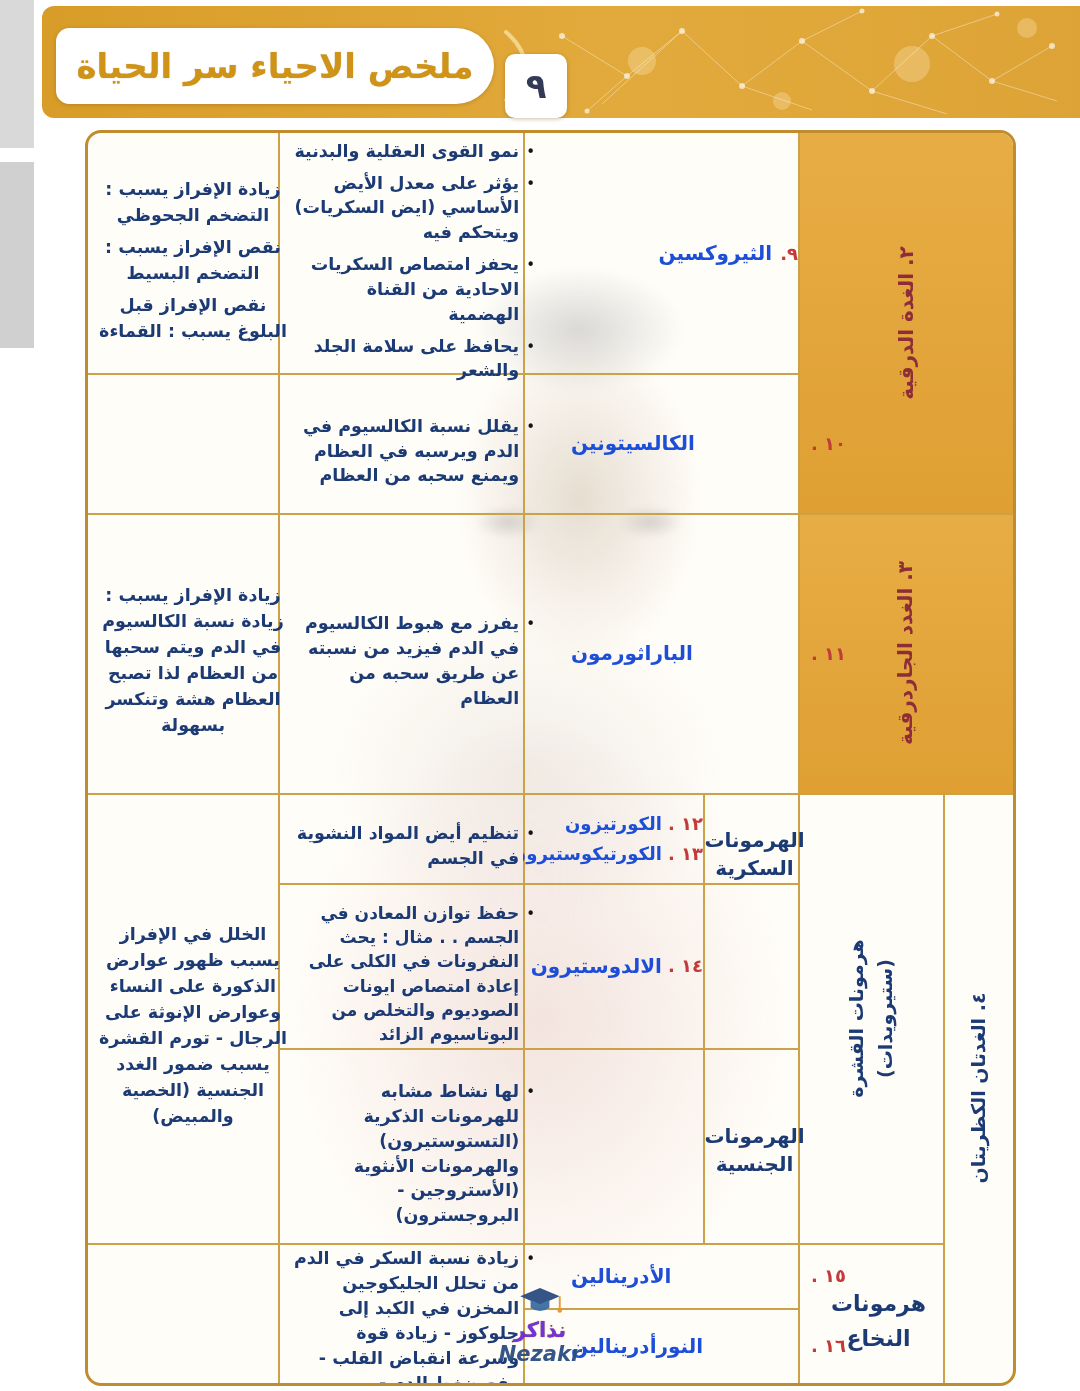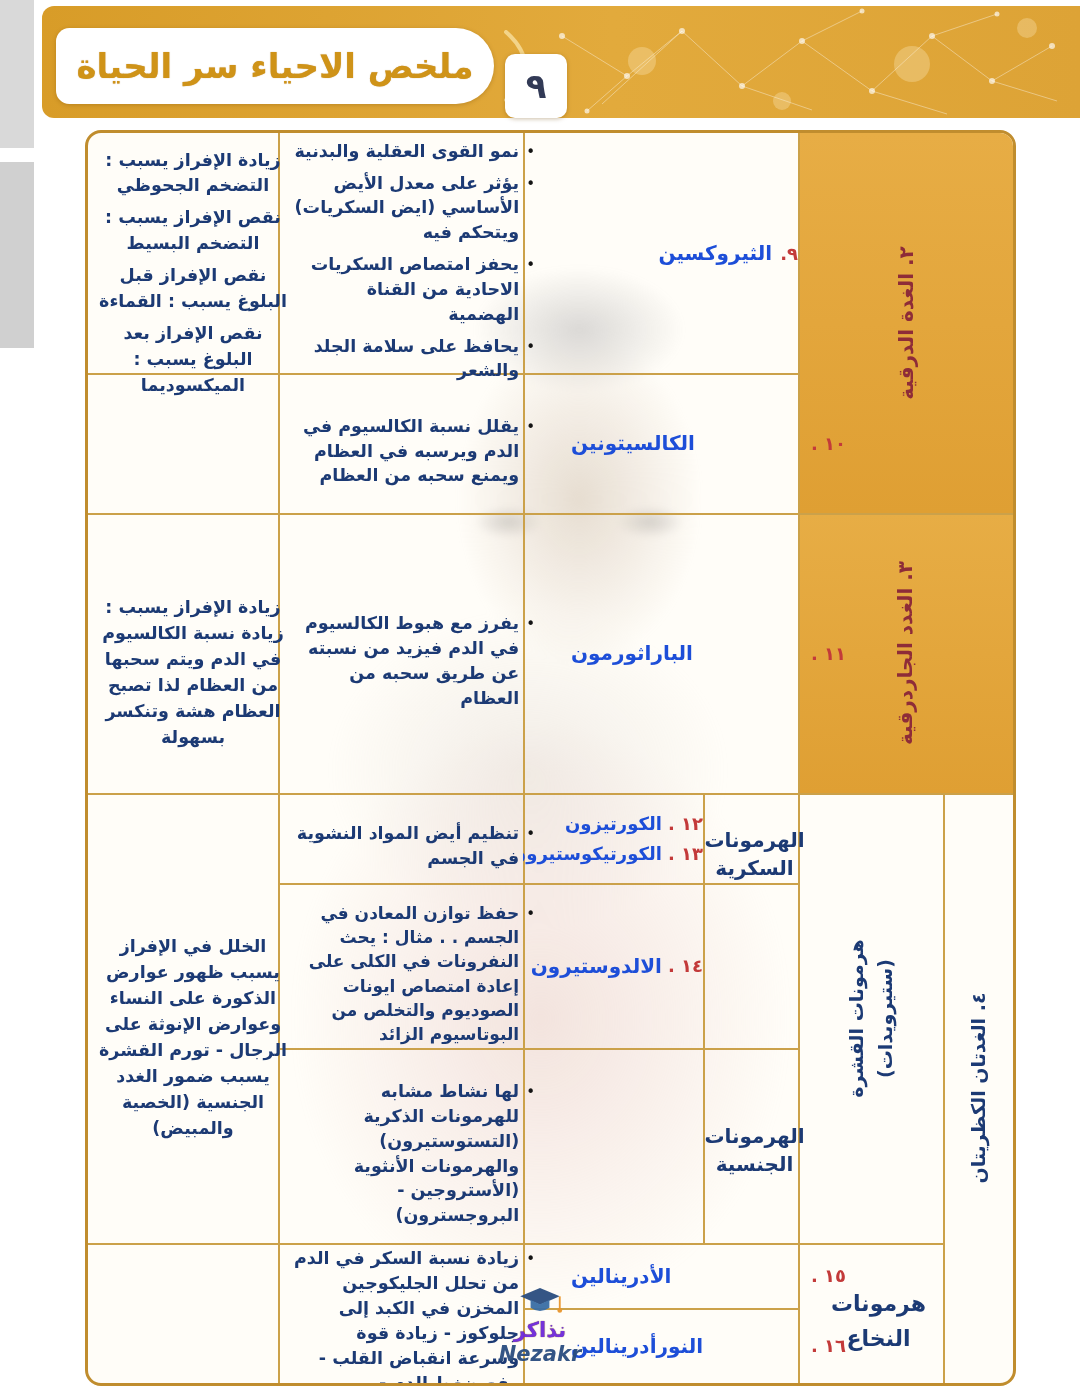--- a/index.html
+++ b/index.html
@@ -57,21 +57,21 @@
   .g-maroon{color:#8e2c38;font-size:20px;letter-spacing:1px;}
   .g-blue{color:#1c3a74;font-size:19px;letter-spacing:1px;}
   .rotblock{transform:rotate(-90deg);text-align:center;color:#1c3a74;font-weight:bold;font-size:19px;line-height:1.5;white-space:nowrap;}
   .center{align-items:center;justify-content:center;}
 
   .fns{flex-direction:column;justify-content:center;gap:7px;padding:8px 12px;}
   .fn{display:flex;gap:7px;align-items:flex-start;}
   .blt{color:#141414;font-size:15px;line-height:1.45;padding-top:3px;}
   .ftx{color:#1c3a74;font-weight:bold;font-size:17.5px;line-height:1.42;text-align:right;flex:1;}
 
-  .dis{flex-direction:column;justify-content:center;gap:6px;padding:20px 10px;color:#1c3a74;font-weight:bold;font-size:17.5px;line-height:1.48;text-align:center;}
+  .dis{flex-direction:column;justify-content:center;gap:6px;padding:8px 10px;color:#1c3a74;font-weight:bold;font-size:17.5px;line-height:1.48;text-align:center;}
   .dis-end{justify-content:center;padding-bottom:18px;}
 
   .hone{align-items:center;justify-content:flex-start;gap:8px;padding-right:16px;}
   .hsplit{align-items:center;justify-content:space-between;padding:0 26px 0 48px;}
   .hnum{color:#c33a3a;font-weight:bold;font-size:18px;white-space:nowrap;}
   .hname{color:#1d4ed8;font-weight:bold;font-size:20px;white-space:nowrap;}
   .hlist{flex-direction:column;justify-content:center;gap:9px;padding-right:10px;align-items:flex-start;}
   .hrow{display:flex;gap:6px;align-items:center;}
 
   .cat{align-items:center;justify-content:center;text-align:center;color:#1c3a74;font-weight:bold;font-size:20px;line-height:1.4;padding:4px;}
@@ -180,21 +180,20 @@
     </div>
     <div class="fn">
       <span class="blt">•</span>
       <span class="ftx">يحافظ على سلامة الجلد والشعر</span>
     </div>
   </div>
   <div class="cell dis" style="left:0;top:0;width:190px;height:240px">
     <div>زيادة الإفراز يسبب : التضخم الجحوظي</div>
     <div>نقص الإفراز يسبب : التضخم البسيط</div>
     <div>نقص الإفراز قبل البلوغ يسبب : القماءة</div>
-    <div>نقص الإفراز بعد البلوغ يسبب : الميكسوديما</div>
   </div>
 
   <div class="cell hsplit" style="left:435px;top:240px;width:275px;height:140px">
     <span class="hnum">١٠ .</span>
     <span class="hname">الكالسيتونين</span>
   </div>
   <div class="cell fns" style="left:190px;top:240px;width:245px;height:140px">
     <div class="fn">
       <span class="blt">•</span>
       <span class="ftx">يقلل نسبة الكالسيوم في الدم ويرسبه في العظام ويمنع سحبه من العظام</span>

